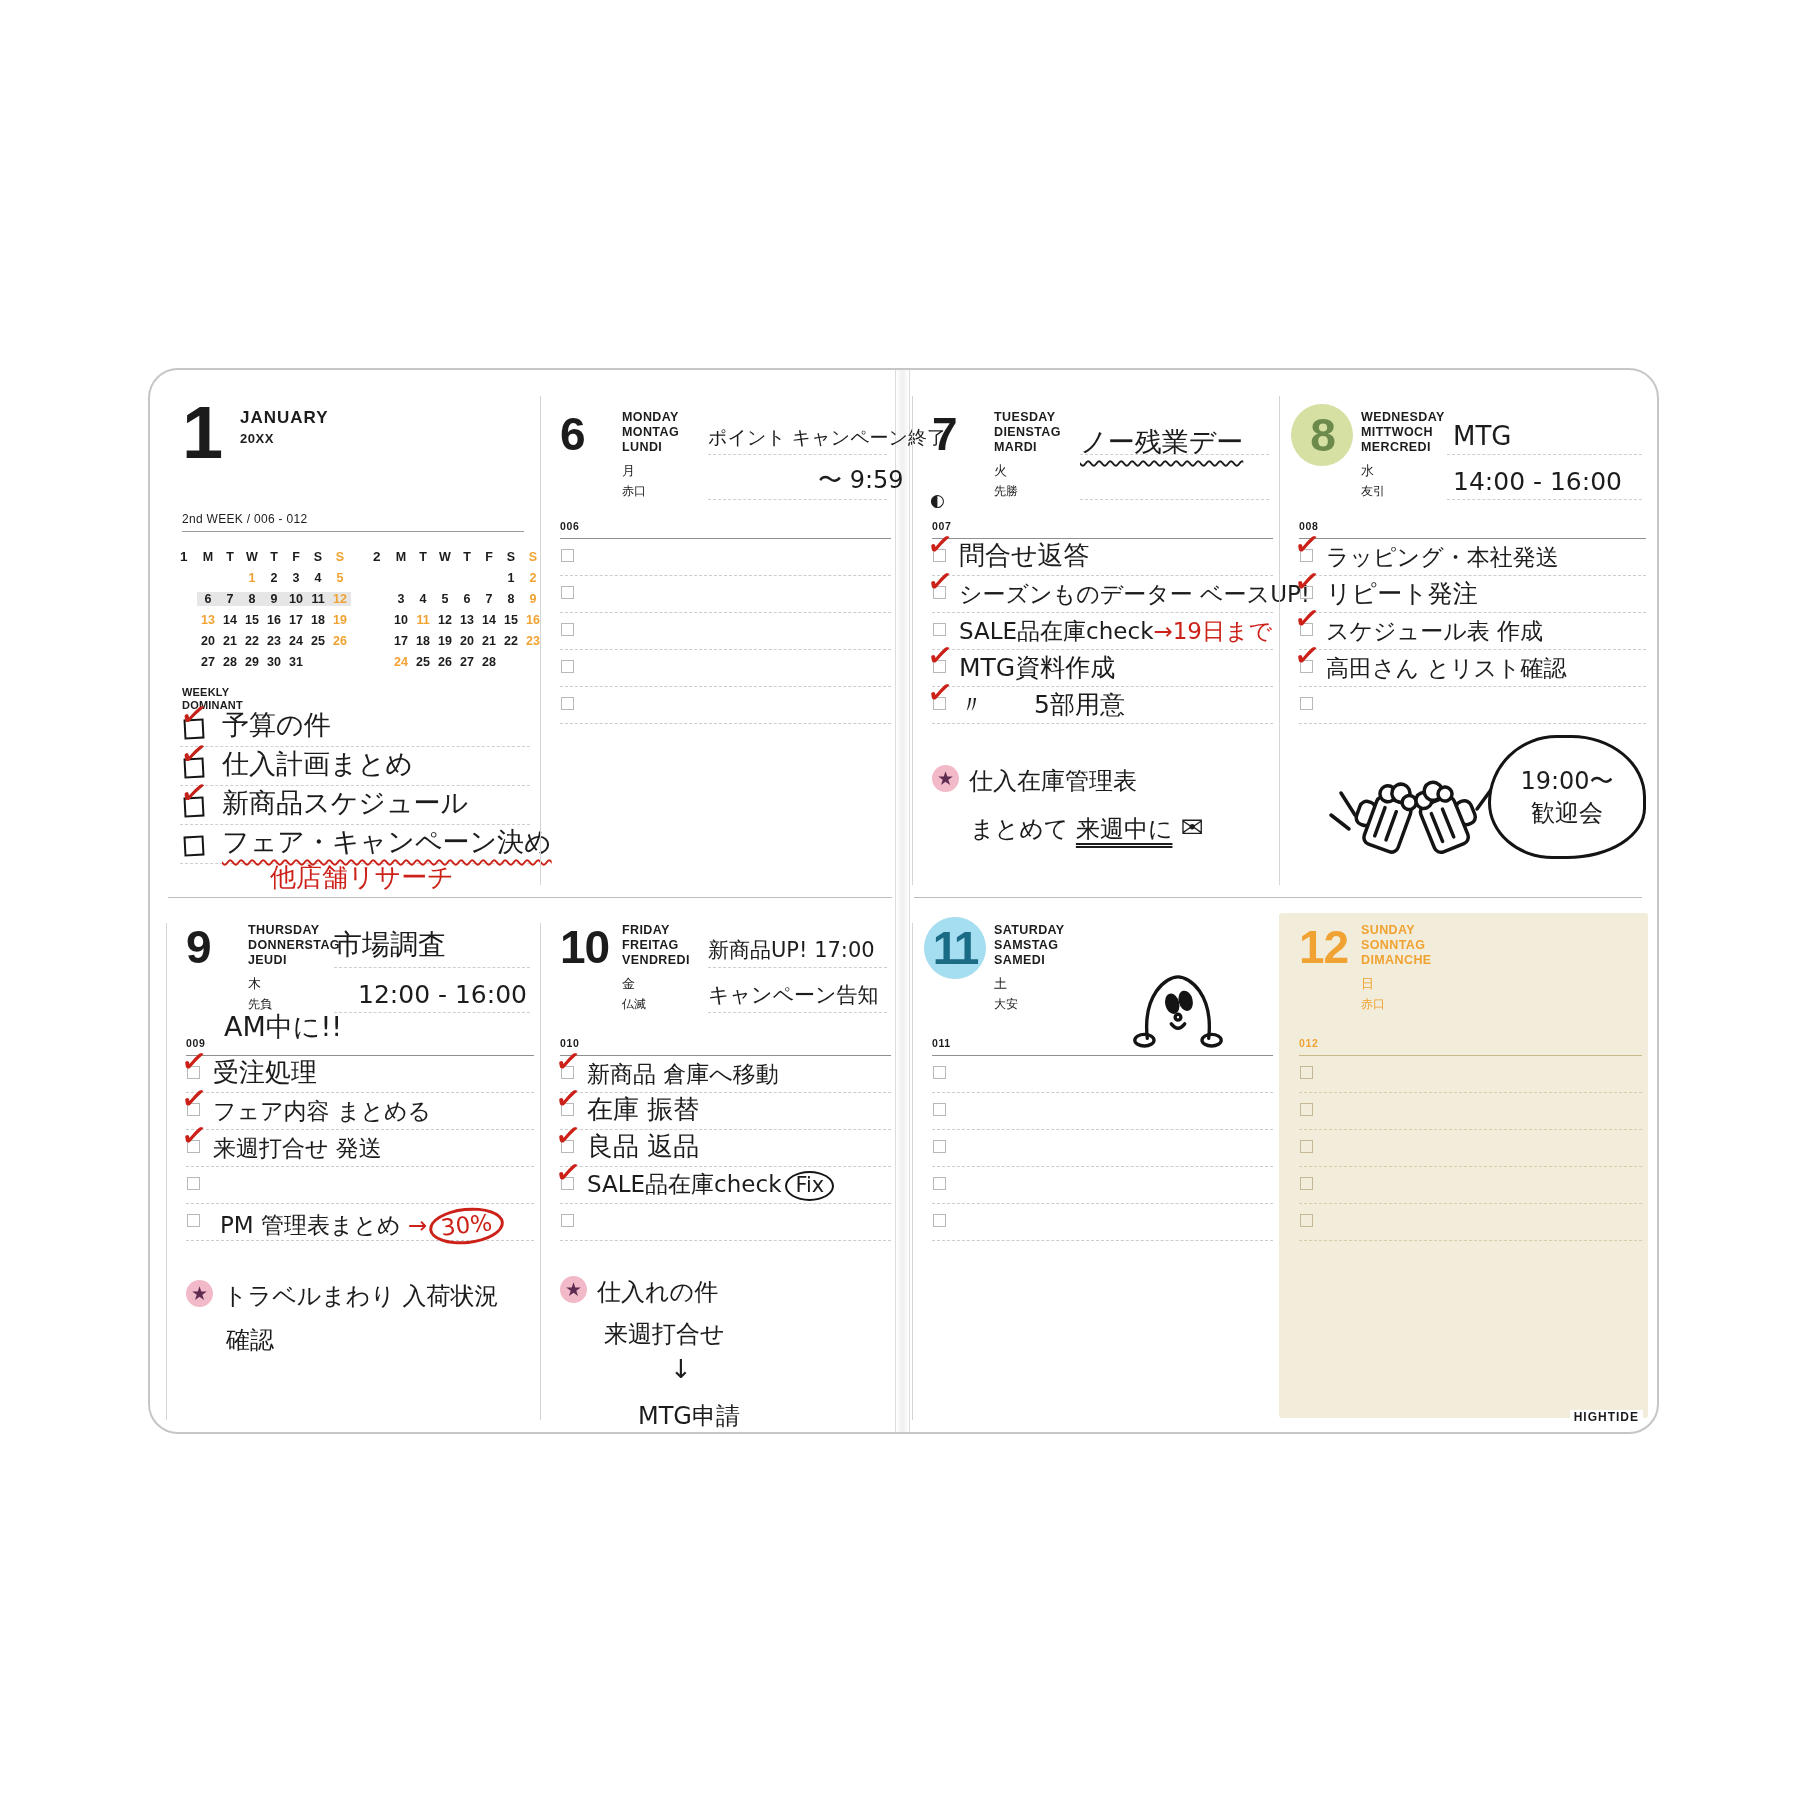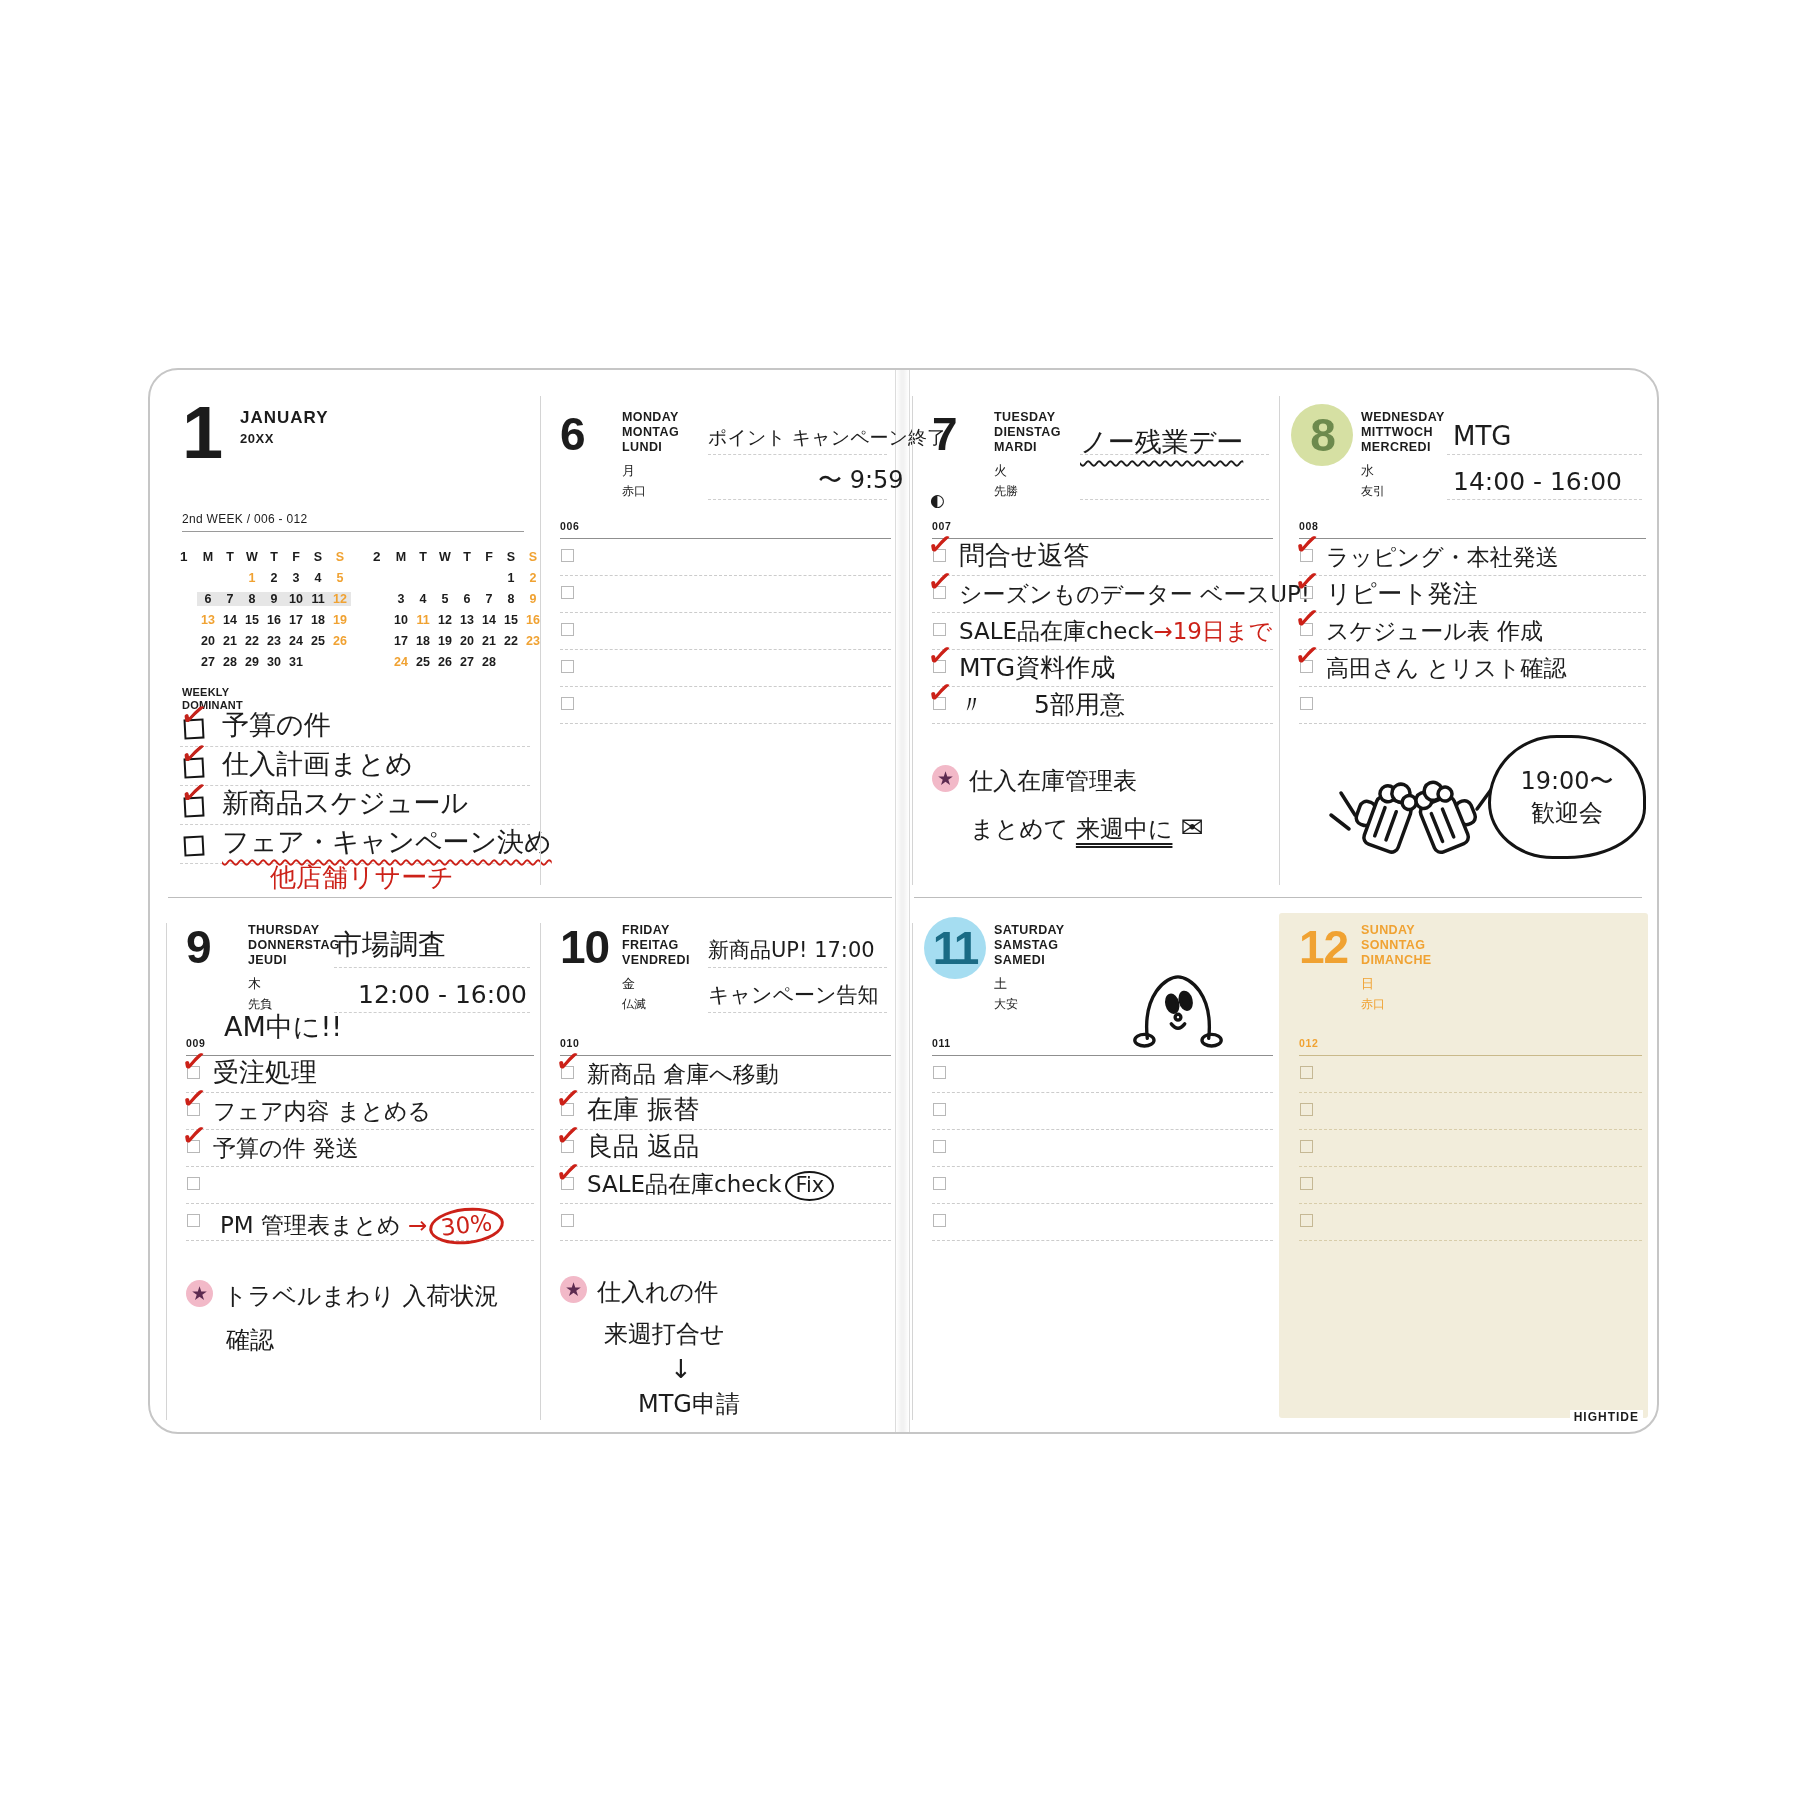--- a/index.html
+++ b/index.html
@@ -485,21 +485,21 @@
           <span class="itx hand" style="font-size:26px">受注処理</span>
         </div>
         <div class="row">
           <span class="cb"></span>
           <span class="chk hand">✓</span>
           <span class="itx hand">フェア内容 まとめる</span>
         </div>
         <div class="row">
           <span class="cb"></span>
           <span class="chk hand">✓</span>
-          <span class="itx hand">予算の件 発送</span>
+          <span class="itx hand">来週打合せ 発送</span>
         </div>
         <div class="row">
           <span class="cb"></span>
         </div>
         <div class="row" style="border-bottom:1px dashed #ccc">
           <span class="cb"></span>
           <span class="itx hand" style="left:34px;bottom:-4px"><span>PM 管理表まとめ </span><span class="red hand">→</span><span class="circ-red hand">30%</span></span>
         </div>
       </div>
       <div class="free">
@@ -558,21 +558,21 @@
           <span class="cb"></span>
         </div>
       </div>
       <div class="free">
         <div class="starline" style="margin-top:40px">
           <span class="star hand">★</span>
           <span class="snote hand">仕入れの件</span>
         </div>
         <div class="snote hand" style="margin:10px 0 0 44px">来週打合せ</div>
         <div class="snote hand arrowdn" style="margin:4px 0 0 110px">↓</div>
-        <div class="snote hand" style="margin:4px 0 0 78px">MTG申請</div>
+        <div class="snote hand" style="margin:16px 0 0 78px">MTG申請</div>
       </div>
     </section>
 
     <section class="block bottom sat">
       <div class="leftline"></div>
       <div class="dhead">
         <div class="dnum badge blue">11</div>
         <div class="dnames">
           <div class="dn">SATURDAY</div>
           <div class="dn">SAMSTAG</div>

